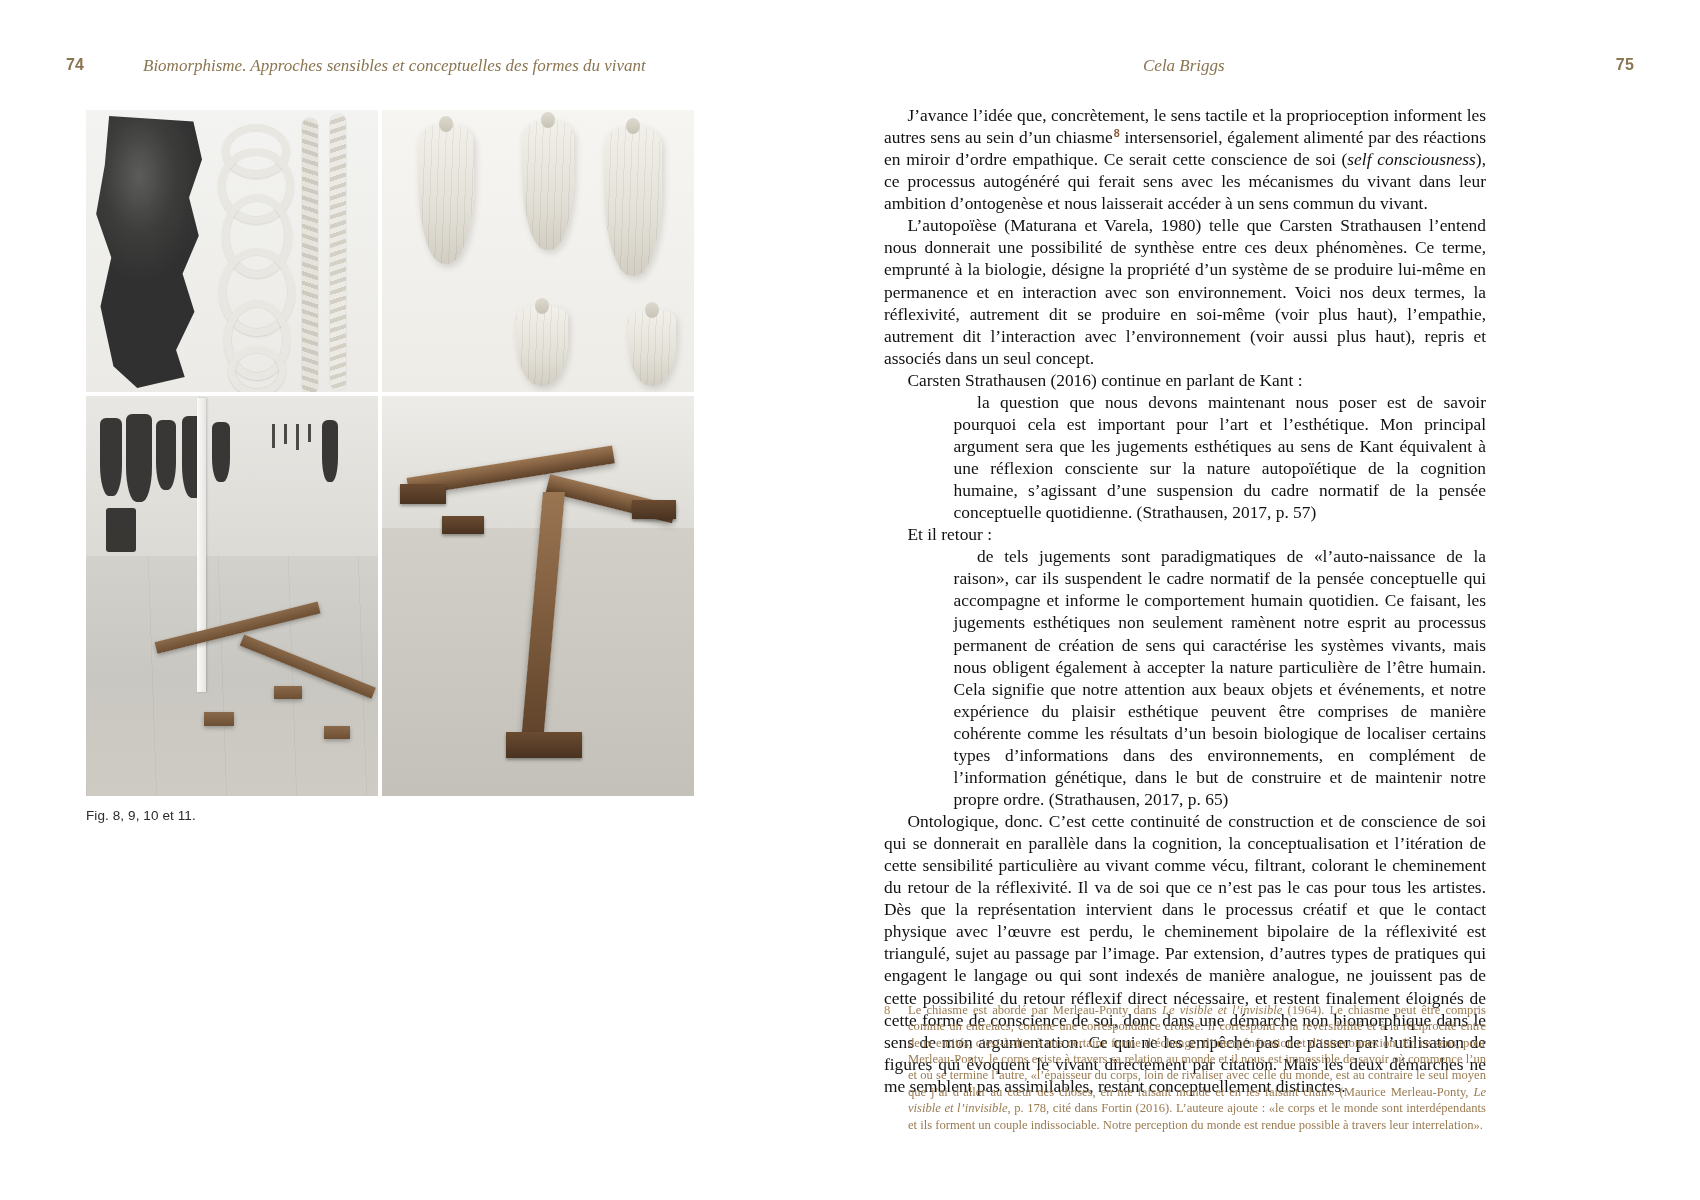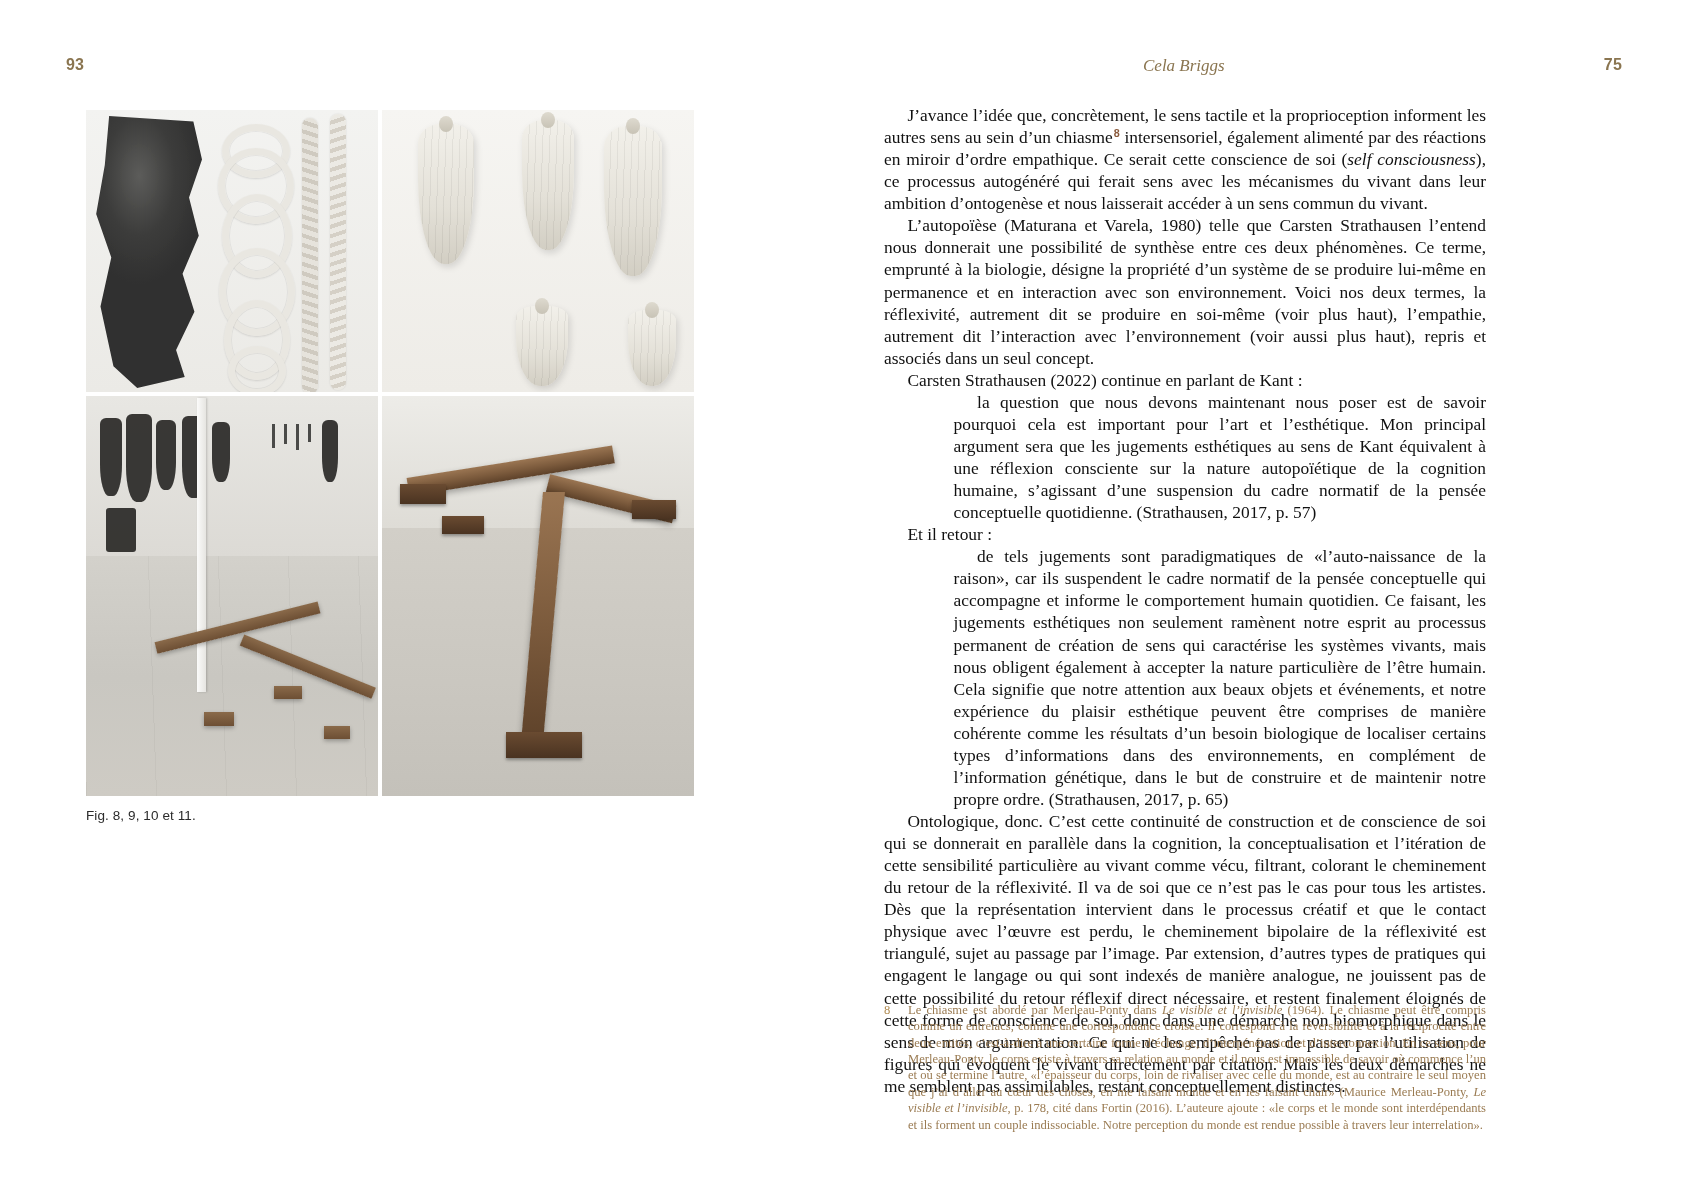--- a/index.html
+++ b/index.html
@@ -11,21 +11,21 @@
   }
   .spread{position:relative;width:1700px;height:1200px;}
 
   
   .folio{
     position:absolute;top:56px;
     font-family:"Liberation Sans","DejaVu Sans",sans-serif;
     font-weight:700;font-size:16px;color:#8a7550;letter-spacing:.2px;
   }
   .folio.left{left:66px;}
-  .folio.right{right:78px;}
+  .folio.right{right:66px;}
   .runhead{
     position:absolute;top:56px;
     font-style:italic;font-size:17px;color:#8a7550;
     font-family:"Liberation Serif","DejaVu Serif",serif;
   }
   .runhead.left{left:143px;}
   .runhead.right{left:1143px;}
 
   
   .figwrap{position:absolute;left:86px;top:110px;width:608px;height:686px;}
@@ -154,21 +154,22 @@
   }
   .footnotes .fnrow{display:flex;gap:10px;}
   .footnotes .fnum{flex:0 0 auto;width:14px;text-align:left;color:#b08a4f;}
   .footnotes .fbody{flex:1 1 auto;text-align:justify;}
 </style>
 </head>
 <body>
 
 <div class="spread">
 
-  <div class="folio left">93</div>
+  <div class="folio left">74</div>
+  <div class="runhead left">Biomorphisme. Approches sensibles et conceptuelles des formes du vivant</div>
   <div class="runhead right">Cela Briggs</div>
   <div class="folio right">75</div>
 
   <div class="figwrap">
     <div class="grid">
 
       <div class="cell c1">
         <div class="slab"></div>
         <div class="coil">
           <div class="loop" style="left:6px;top:0px;width:54px;height:40px;"></div>
@@ -238,21 +239,21 @@
   </div>
 
   <div class="caption">Fig. 8, 9, 10 et 11.</div>
 
   <div class="textcol">
 
     <p><span>J’avance l’idée que, concrètement, le sens tactile et la proprioception informent les autres sens au sein d’un chiasme</span><sup class="fn">8</sup><span> intersensoriel, également alimenté par des réactions en miroir d’ordre empathique. Ce serait cette conscience de soi (</span><i>self consciousness</i><span>), ce processus autogénéré qui ferait sens avec les mécanismes du vivant dans leur ambition d’ontogenèse et nous laisserait accéder à un sens commun du vivant.</span></p>
 
     <p>L’autopoïèse (Maturana et Varela, 1980) telle que Carsten Strathausen l’entend nous donnerait une possibilité de synthèse entre ces deux phénomènes. Ce terme, emprunté à la biologie, désigne la propriété d’un système de se produire lui-même en permanence et en interaction avec son environnement. Voici nos deux termes, la réflexivité, autrement dit se produire en soi-même (voir plus haut), l’empathie, autrement dit l’interaction avec l’environnement (voir aussi plus haut), repris et associés dans un seul concept.</p>
 
-    <p>Carsten Strathausen (2022) continue en parlant de Kant :</p>
+    <p>Carsten Strathausen (2016) continue en parlant de Kant :</p>
 
     <p class="quote">la question que nous devons maintenant nous poser est de savoir pourquoi cela est important pour l’art et l’esthétique. Mon principal argument sera que les jugements esthétiques au sens de Kant équivalent à une réflexion consciente sur la nature autopoïétique de la cognition humaine, s’agissant d’une suspension du cadre normatif de la pensée conceptuelle quotidienne. (Strathausen, 2017, p. 57)</p>
 
     <p class="lead-in">Et il retour :</p>
 
     <p class="quote">de tels jugements sont paradigmatiques de «l’auto-naissance de la raison», car ils suspendent le cadre normatif de la pensée conceptuelle qui accompagne et informe le comportement humain quotidien. Ce faisant, les jugements esthétiques non seulement ramènent notre esprit au processus permanent de création de sens qui caractérise les systèmes vivants, mais nous obligent également à accepter la nature particulière de l’être humain. Cela signifie que notre attention aux beaux objets et événements, et notre expérience du plaisir esthétique peuvent être comprises de manière cohérente comme les résultats d’un besoin biologique de localiser certains types d’informations dans des environnements, en complément de l’information génétique, dans le but de construire et de maintenir notre propre ordre. (Strathausen, 2017, p. 65)</p>
 
     <p>Ontologique, donc. C’est cette continuité de construction et de conscience de soi qui se donnerait en parallèle dans la cognition, la conceptualisation et l’itération de cette sensibilité particulière au vivant comme vécu, filtrant, colorant le cheminement du retour de la réflexivité. Il va de soi que ce n’est pas le cas pour tous les artistes. Dès que la représentation intervient dans le processus créatif et que le contact physique avec l’œuvre est perdu, le cheminement bipolaire de la réflexivité est triangulé, sujet au passage par l’image. Par extension, d’autres types de pratiques qui engagent le langage ou qui sont indexés de manière analogue, ne jouissent pas de cette possibilité du retour réflexif direct nécessaire, et restent finalement éloignés de cette forme de conscience de soi, donc dans une démarche non biomorphique dans le sens de mon argumentation. Ce qui ne les empêche pas de passer par l’utilisation de figures qui évoquent le vivant directement par citation. Mais les deux démarches ne me semblent pas assimilables, restant conceptuellement distinctes.</p>
   </div>
 

